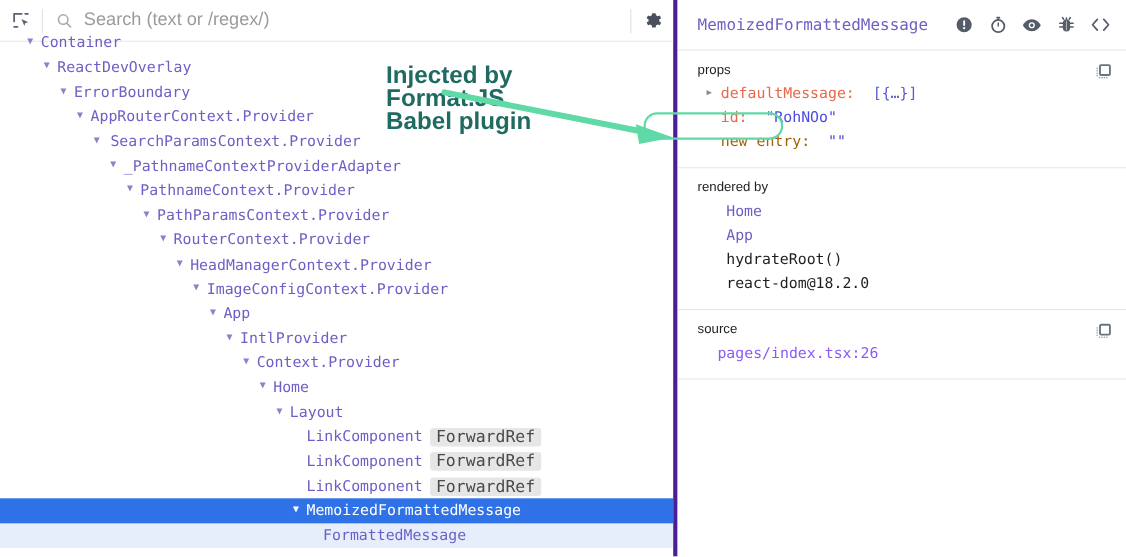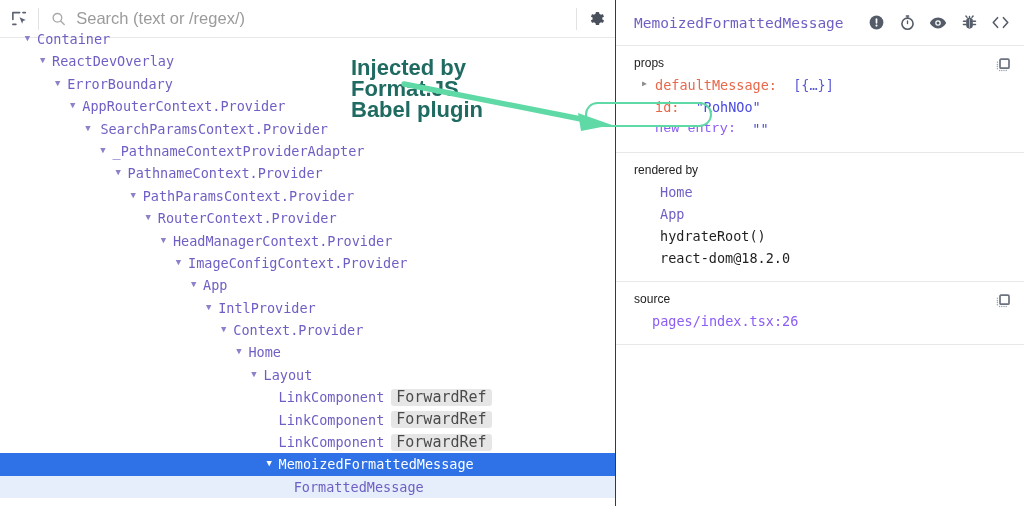--- a/index.html
+++ b/index.html
@@ -18,21 +18,21 @@
     height: 506px;
     display: flex;
     background: #ffffff;
   }
 
   
   .left-panel {
     position: relative;
     width: 684px;
     height: 506px;
-    border-right: 1px solid #4c1d95;
+    border-right: 4px solid #4c1d95;
     background: #ffffff;
     overflow: hidden;
   }
 
   .toolbar {
     position: relative;
     height: 38px;
     display: flex;
     align-items: center;
     border-bottom: 1px solid #e8e8e8;
@@ -224,21 +224,21 @@
   .kv-caret {
     width: 13px;
     flex: 0 0 auto;
     font-size: 8px;
     color: #8c8c8c;
     transform: translateY(-1px);
   }
   .kv-caret.empty { visibility: hidden; }
 
   .k-orange { color: #e8684a; }
-  .k-gray   { color: #8b5cf6; font-family: Liberation Mono, monospace; }
+  .k-gray   { color: #a16207; }
   .v-blue   { color: #4a4ae0; }
   .v-purple { color: #5a5ad6; }
 
   .highlight-oval {
     position: absolute;
     left: 585px;
     top: 102px;
     width: 127px;
     height: 25px;
     border: 2.5px solid #5fd9a5;

